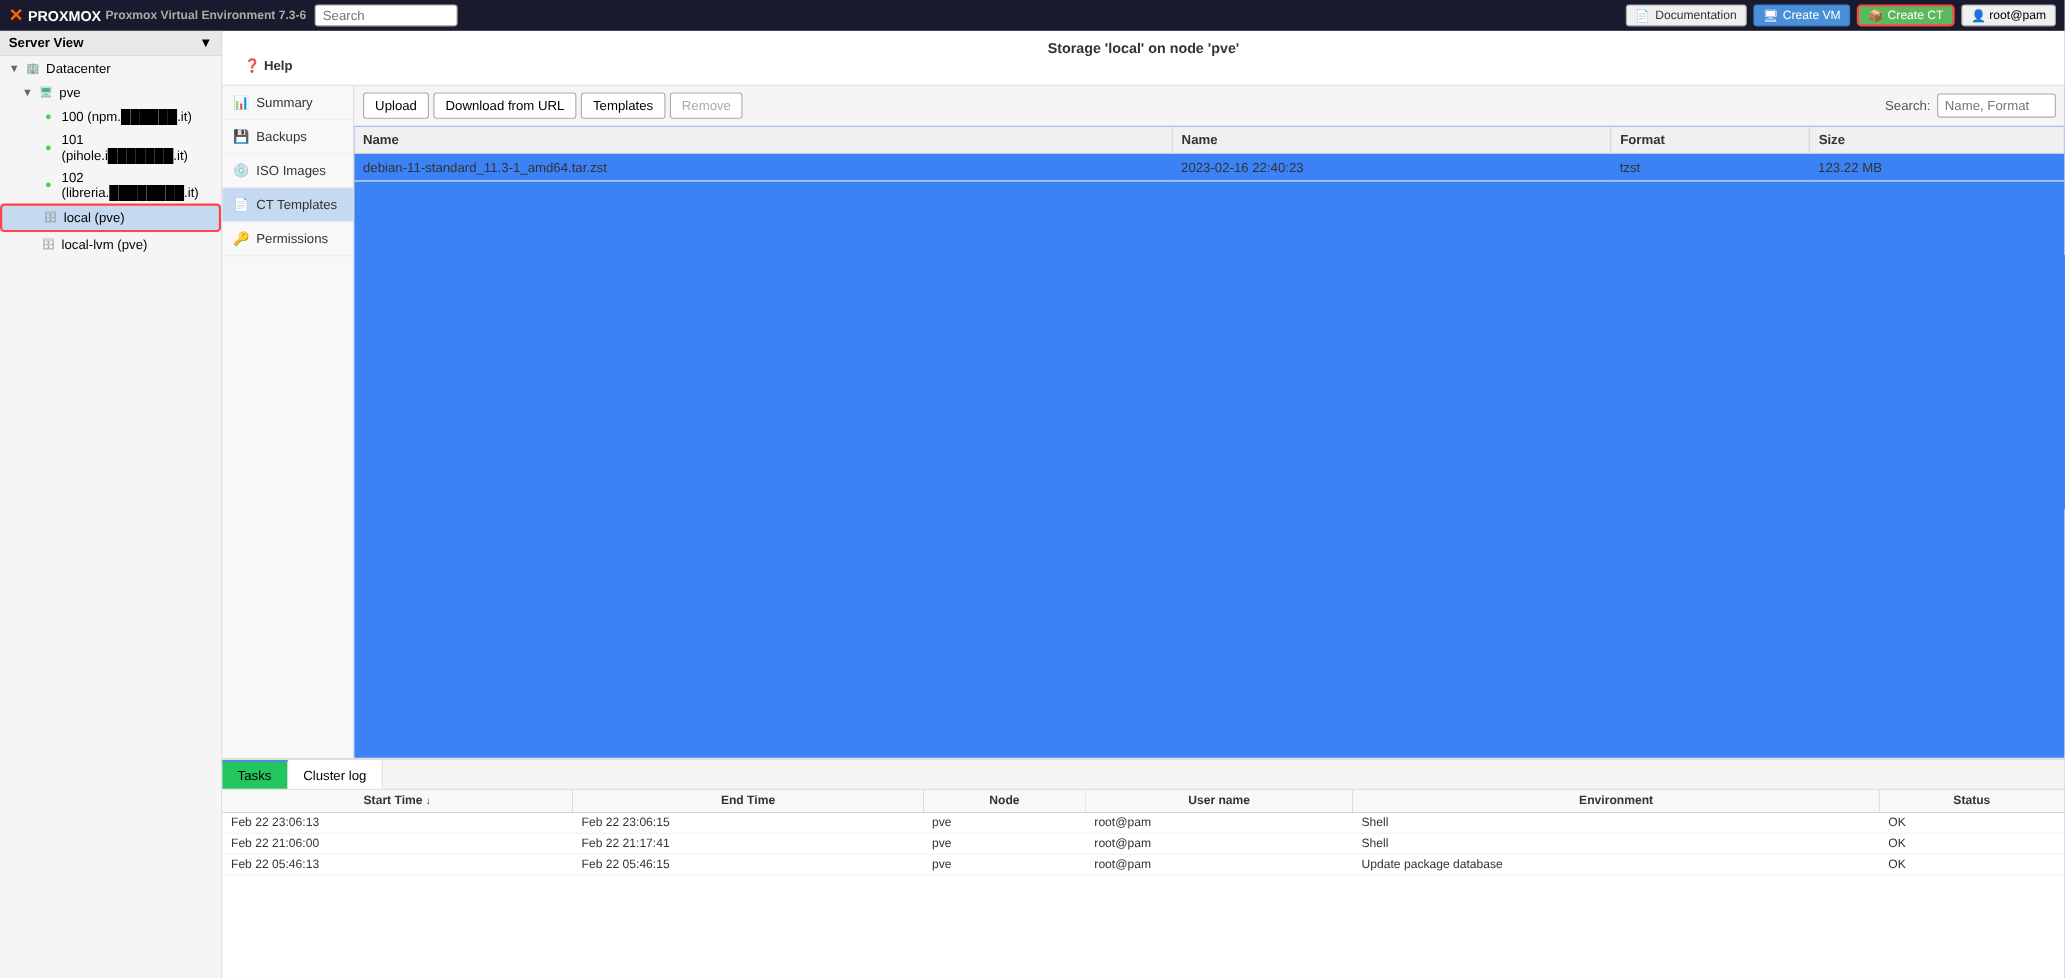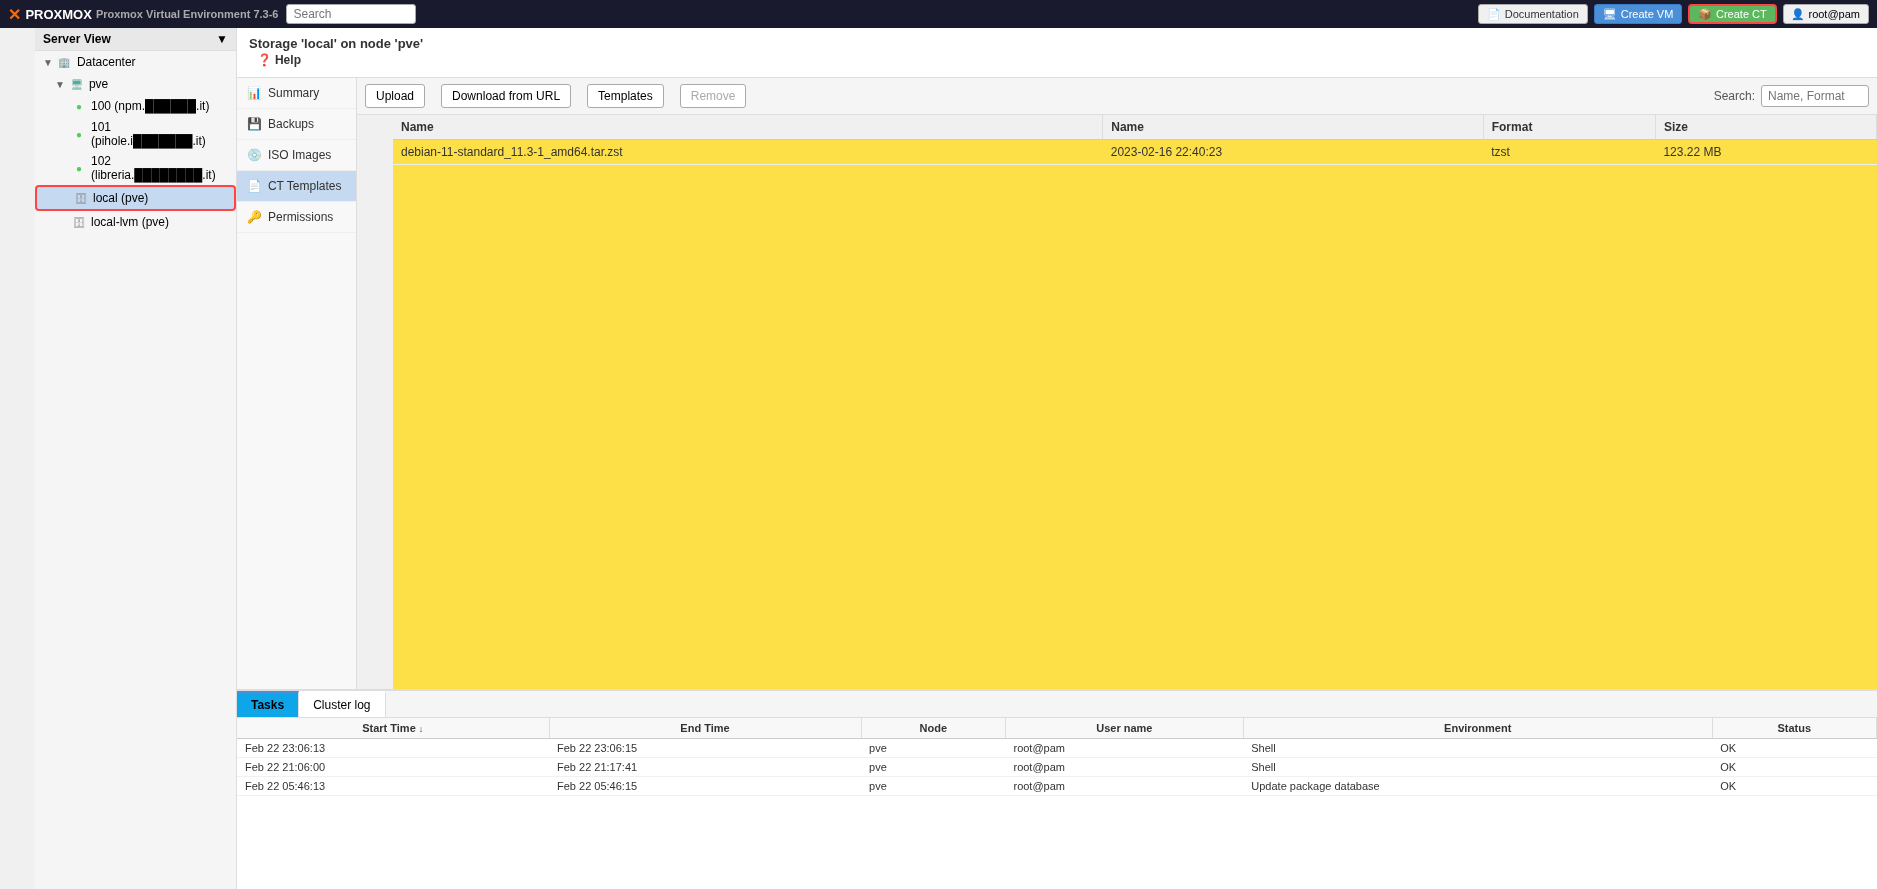--- a/index.html
+++ b/index.html
@@ -27,21 +27,21 @@
     }
     .top-btn.blue { background: #4a90d9; color: white; border-color: #3a7bc8; }
     .top-btn.green { background: #5cb85c; color: white; border-color: #4cae4c; border: 2px solid #ff4444; border-radius: 4px; }
     .top-btn.doc { background: #f0f0f0; color: #333; }
     .user-btn { background: #f0f0f0; border: 1px solid #aaa; border-radius: 3px; padding: 2px 8px; font-size: 11px; height: 20px; display: flex; align-items: center; gap: 3px; }
 
     
     #main-container { display: flex; flex: 1; overflow: hidden; }
 
     
-    #sidebar { width: 202px; background: #f5f5f5; border-right: 1px solid #ddd; overflow-y: auto; flex-shrink: 0; margin-left: 35px; }
+    #sidebar { width: 202px; background: #f5f5f5; border-right: 1px solid #ddd; overflow-y: auto; flex-shrink: 0; }
     #server-view-header { 
       display: flex; align-items: center; justify-content: space-between;
       padding: 4px 8px; background: #e8e8e8; border-bottom: 1px solid #ddd;
       font-size: 12px; font-weight: bold; cursor: pointer;
     }
     .tree-item { padding: 3px 8px; cursor: pointer; display: flex; align-items: center; gap: 4px; font-size: 12px; }
     .tree-item .icon { width: 16px; height: 16px; display: inline-flex; align-items: center; justify-content: center; font-size: 10px; flex-shrink: 0; }
     .tree-item .arrow { color: #666; font-size: 10px; }
     .datacenter-item { padding-left: 8px; }
     .pve-item { padding-left: 20px; }
@@ -53,66 +53,66 @@
     .dc-icon { color: #666; }
     
     .server-icon { color: #5a9; }
     
     .vm-running { color: #5c5; }
     
     .storage-local { color: #888; }
 
     
     #right-panel { flex: 1; display: flex; flex-direction: column; overflow: hidden; }
-    #panel-header { padding: 8px 12px; background: white; border-bottom: 1px solid #ddd; font-size: 13px; font-weight: bold; color: #333; }
+    #panel-header { padding: 8px 12px; background: white; border-bottom: 1px solid #ddd; font-size: 13px; font-weight: bold; color: #333; text-align: center; }
     
     
     #left-nav { width: 120px; background: #f8f8f8; border-right: 1px solid #ddd; flex-shrink: 0; }
     .nav-item { 
       display: flex; align-items: center; gap: 6px; padding: 8px 10px; 
       cursor: pointer; font-size: 12px; border-bottom: 1px solid #eee; color: #333;
     }
     .nav-item.active { background: #c5d9f1; }
     .nav-item .nav-icon { font-size: 12px; color: #666; }
 
     #content-area { display: flex; flex: 1; overflow: hidden; }
     #content-main { flex: 1; display: flex; flex-direction: column; overflow: hidden; }
 
     
     #toolbar { 
-      display: flex; align-items: center; gap: 16px; padding: 6px 8px; 
+      display: flex; align-items: center; gap: 4px; padding: 6px 8px; 
       background: #f5f5f5; border-bottom: 1px solid #ddd; flex-shrink: 0;
     }
     .tool-btn {
       background: white; border: 1px solid #aaa; border-radius: 3px;
       padding: 3px 10px; font-size: 12px; cursor: pointer; height: 24px;
     }
     .tool-btn.disabled { color: #aaa; cursor: default; }
     #search-area { margin-left: auto; display: flex; align-items: center; gap: 6px; }
     #search-area label { font-size: 12px; color: #555; }
     #search-field { border: 1px solid #aaa; border-radius: 3px; padding: 2px 6px; font-size: 12px; width: 108px; height: 22px; }
 
     
-    #file-table { flex: 1; overflow-y: auto; background: #fde047; margin-left: 36px; }
+    #file-table { flex: 1; overflow-y: auto; background: #3b82f6; }
     table { width: 100%; border-collapse: collapse; }
     thead th { 
       background: #f0f0f0; border-bottom: 1px solid #ccc; border-right: 1px solid #ddd;
       padding: 5px 8px; text-align: left; font-size: 12px; font-weight: bold; color: #333;
     }
     tbody tr { border-bottom: 1px solid #eee; }
     tbody td { padding: 5px 8px; font-size: 12px; color: #333; }
 
     
     #bottom-panel { height: 200px; border-top: 2px solid #ddd; background: white; flex-shrink: 0; display: flex; flex-direction: column; }
     #bottom-tabs { display: flex; border-bottom: 1px solid #ddd; background: #f5f5f5; }
     .bottom-tab { 
       padding: 5px 14px; font-size: 12px; cursor: pointer; border-right: 1px solid #ddd;
       background: white; border-top: 2px solid transparent;
     }
-    .bottom-tab.active { background: #0ea5e9; border-top: 2px solid #4a90d9; font-weight: bold; text-align: center; }
+    .bottom-tab.active { background: #22c55e; border-top: 2px solid #4a90d9; font-weight: normal; text-align: center; }
     #bottom-table { flex: 1; overflow-y: auto; }
     #bottom-table table { width: 100%; border-collapse: collapse; }
     #bottom-table thead th { 
       background: #f8f8f8; border-bottom: 1px solid #ccc; padding: 4px 8px; 
       font-size: 11px; font-weight: bold; color: #333; position: sticky; top: 0; text-align: center;
     }
     #bottom-table tbody td { padding: 3px 8px; font-size: 11px; border-bottom: 1px solid #f0f0f0; }
     .sort-arrow { font-size: 9px; }
 
     

